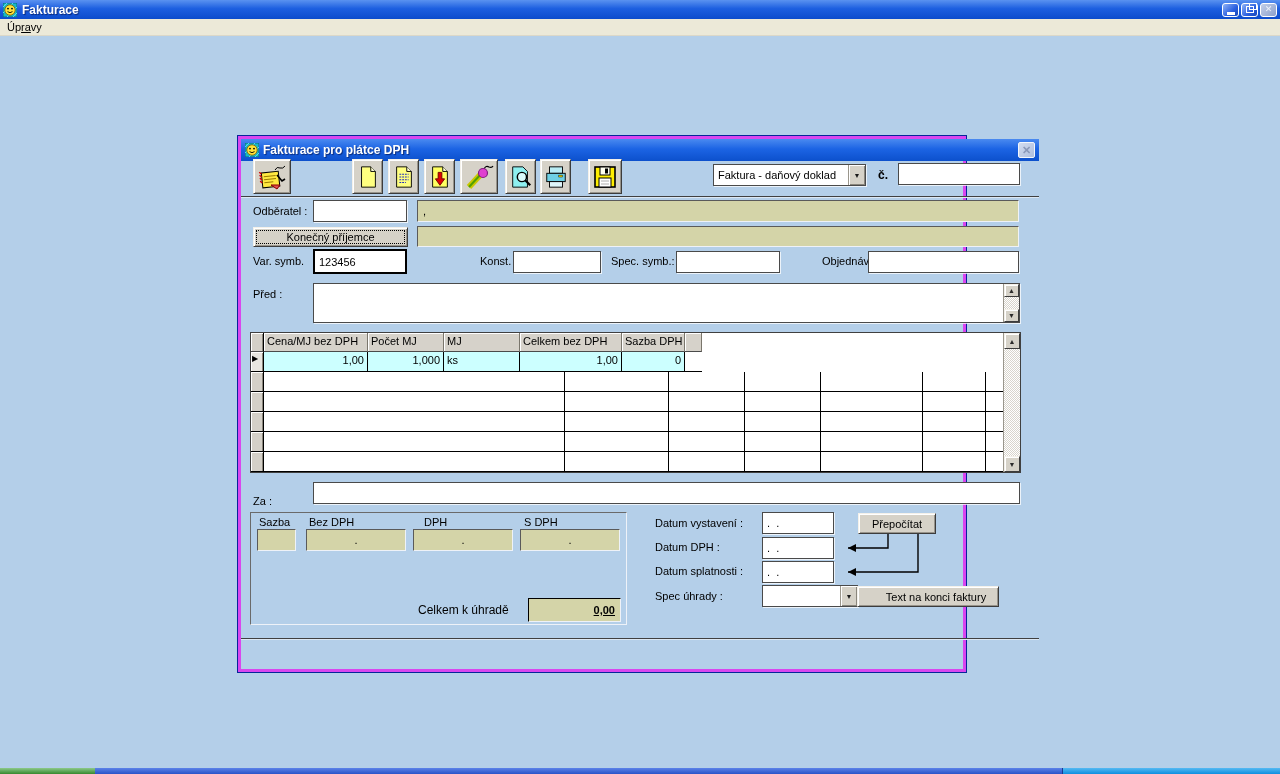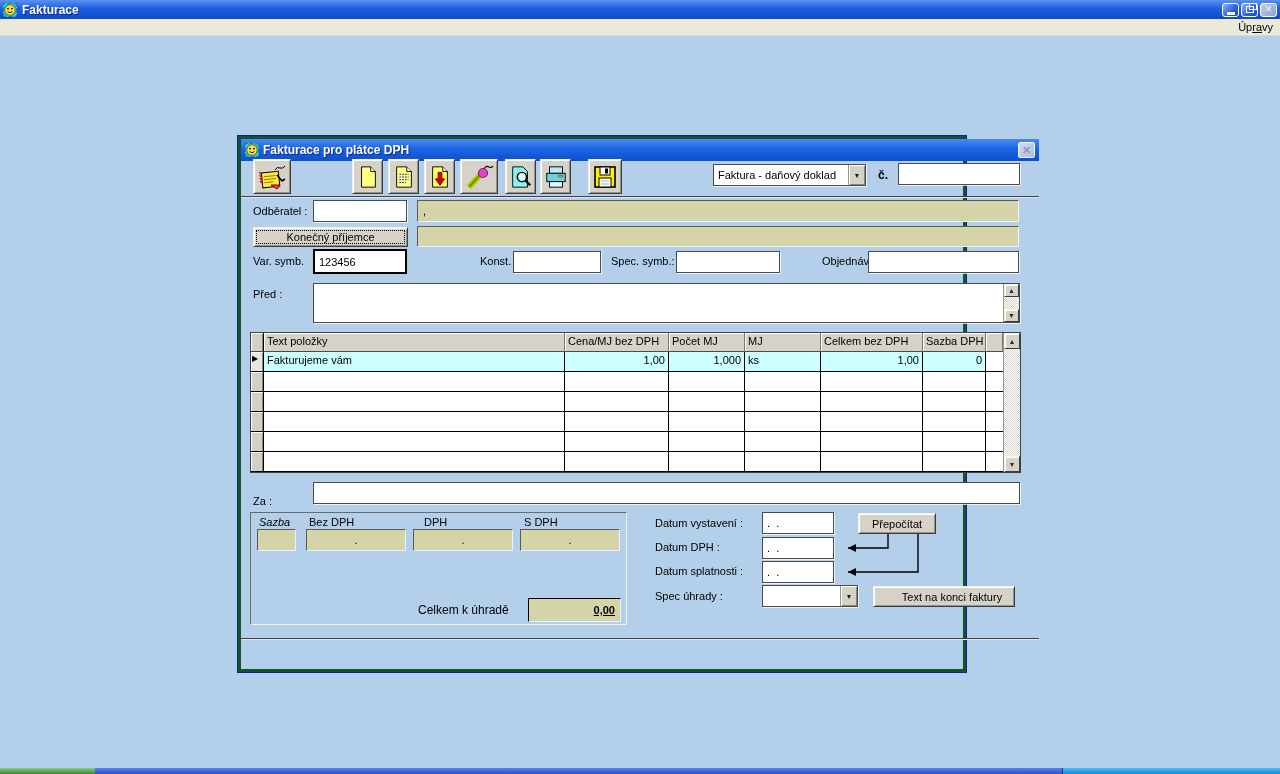--- a/index.html
+++ b/index.html
@@ -18,32 +18,32 @@
   .winbtn { width:17px; height:14px; border:1px solid #fff; border-radius:3px;
     display:flex; align-items:center; justify-content:center; color:#fff;
     font-size:9px; line-height:1; cursor:default; }
   .winbtn.blue { background:linear-gradient(135deg,#8fb3f7,#2a5fe0 60%,#1747b8); }
   .winbtn.gray { background:linear-gradient(135deg,#c3cfe8,#8ba0cc); color:#eef2fa; }
   .g-min { display:block; width:8px; height:3px; background:#fff; margin-top:7px; }
   .g-restore { display:block; width:8px; height:7px; border:1px solid #fff; position:relative; background:transparent; }
   .g-restore i { position:absolute; left:2px; top:-4px; width:8px; height:7px; border:1px solid #fff; display:block; }
 
   .menubar { left:0; top:19px; width:1280px; height:17px; background:#ece9d8;
-    display:flex; align-items:center; border-bottom:1px solid #dcd8c8;justify-content:flex-end; }
+    display:flex; align-items:center; border-bottom:1px solid #dcd8c8; }
   .menu-item { padding:0 7px; }
   .menu-item u { text-decoration:underline; }
 
   
   .tb-green { left:0; top:768px; width:95px; height:6px; background:linear-gradient(#8cc98a,#37892f); }
   .tb-blue  { left:95px; top:768px; width:967px; height:6px; background:linear-gradient(#5b82e8,#2a53c8); }
   .tb-cyan  { left:1062px; top:768px; width:218px; height:6px; background:linear-gradient(#55b9f2,#0f8fe0); border-left:1px solid #1a3a90; }
 
   
   .dialog { left:238px; top:136px; width:728px; height:536px; background:#b4cfe9;
-    border:3px solid #14532d; box-shadow:0 0 0 1px #06269a; }
+    border:3px solid #d946ef; box-shadow:0 0 0 1px #06269a; }
   .dlg-titlebar { left:0; top:0; width:798px; height:22px;
     background:linear-gradient(180deg,#4a8af0 0%,#1c64e4 45%,#0c50cc 100%);
     display:flex; align-items:center; padding:0 4px; }
   .dlg-title { color:#fff; font-weight:bold; font-size:12px; margin-left:4px;
     text-shadow:1px 1px 1px rgba(0,0,40,.55); white-space:nowrap; }
   .dlg-close { margin-left:auto; width:17px; height:16px; background:linear-gradient(135deg,#d2dcf0,#aebedd);
     border:1px solid #f2f6fc; border-radius:2px; color:#8a98b8; font-weight:bold; font-size:11px;
     display:flex; align-items:center; justify-content:center; }
 
   
@@ -249,31 +249,29 @@
       <span></span>
       <div class="sb" style="position:absolute; right:0; top:0; bottom:0; width:16px;">
         <div class="sb-btn" style="top:0; height:13px;">▲</div>
         <div class="sb-btn" style="bottom:0; height:13px;">▼</div>
       </div>
     </div>
 
     <div class="abs grid-wrap">
       <div class="grid-row grid-head">
         <div class="gc sel c0"></div>
-        <div class="gc c1">Text položky</div>
         <div class="gc c2">Cena/MJ bez DPH</div>
         <div class="gc c3">Počet MJ</div>
         <div class="gc c4">MJ</div>
         <div class="gc c5">Celkem bez DPH</div>
         <div class="gc c6">Sazba DPH</div>
         <div class="gc c7"></div>
       </div>
       <div class="grid-row row-active">
         <div class="gc sel" style="width:13px">▶</div>
-        <div class="gc c1">Fakturujeme vám</div>
         <div class="gc c2 num">1,00</div>
         <div class="gc c3 num">1,000</div>
         <div class="gc c4">ks</div>
         <div class="gc c5 num">1,00</div>
         <div class="gc c6 num">0</div>
         <div class="gc c7" style="background:#fff"></div>
       </div>
       <div class="grid-row">
           <div class="gc sel c0"></div>
           <div class="gc c1"></div>
@@ -327,21 +325,21 @@
       <div class="sb" style="position:absolute; right:0; top:0; bottom:0; width:17px;">
         <div class="sb-btn" style="top:0; height:16px;">▲</div>
         <div class="sb-btn" style="bottom:0; height:16px;">▼</div>
       </div>
     </div>
 
     <div class="abs lbl" style="left:12px; top:356px;">Za :</div>
     <input class="abs field" style="left: 72px; top: 343px; width: 707px; height: 22px;" value="">
 
     <div class="abs totals-panel">
-      <div class="abs lbl" style="left:8px; top:3px;font-style:italic;">Sazba</div>
+      <div class="abs lbl" style="left:8px; top:3px;">Sazba</div>
       <div class="abs lbl" style="left:58px; top:3px;">Bez DPH</div>
       <div class="abs lbl" style="left:165px; top:3px;margin-left:8px;">DPH</div>
       <div class="abs lbl" style="left:273px; top:3px;">S DPH</div>
       <div class="abs display" style="left:6px; top:16px; width:39px; height:22px;"></div>
       <div class="abs display" style="left:55px; top:16px; width:100px; height:22px; text-align:center;">.</div>
       <div class="abs display" style="left:162px; top:16px; width:100px; height:22px; text-align:center;">.</div>
       <div class="abs display" style="left:269px; top:16px; width:100px; height:22px; text-align:center;">.</div>
       <div class="abs lbl" style="left:167px; top:90px; font-size:12px;">Celkem k úhradě</div>
       <div class="abs display total-field" style="left:277px; top:85px; width:93px; height:24px; line-height:18px;">0,00</div>
     </div>
@@ -363,21 +361,21 @@
       <path d="M10 14 l8 -4 v8 z" fill="#000" stroke="none" transform="scale(1)"></path>
       <path d="M80 0 V38 H10" stroke="#000" stroke-width="1.4" fill="none"></path>
       <path d="M10 38 l8 -4 v8 z" fill="#000" stroke="none"></path>
     </svg>
 
     <div class="abs lbl" style="left:414px; top:451px;">Spec úhrady :</div>
     <div class="abs combo" style="left:521px; top:446px; width:96px; height:22px;">
       <span class="val"></span>
       <span class="combo-arrow">▼</span>
     </div>
-    <div class="abs push" style="left:632px; top:447px; width:142px; height:21px; position:absolute;padding-left:16px;">
+    <div class="abs push" style="left:616px; top:447px; width:142px; height:21px; position:absolute;padding-left:16px;">
       <span>Text na konci faktury</span>
     </div>
 
     <div class="abs sep" style="left:0; top:499px; width:798px;"></div>
   </div>
 
   <div class="abs tb-green"></div>
   <div class="abs tb-blue"></div>
   <div class="abs tb-cyan"></div>
 </div>

